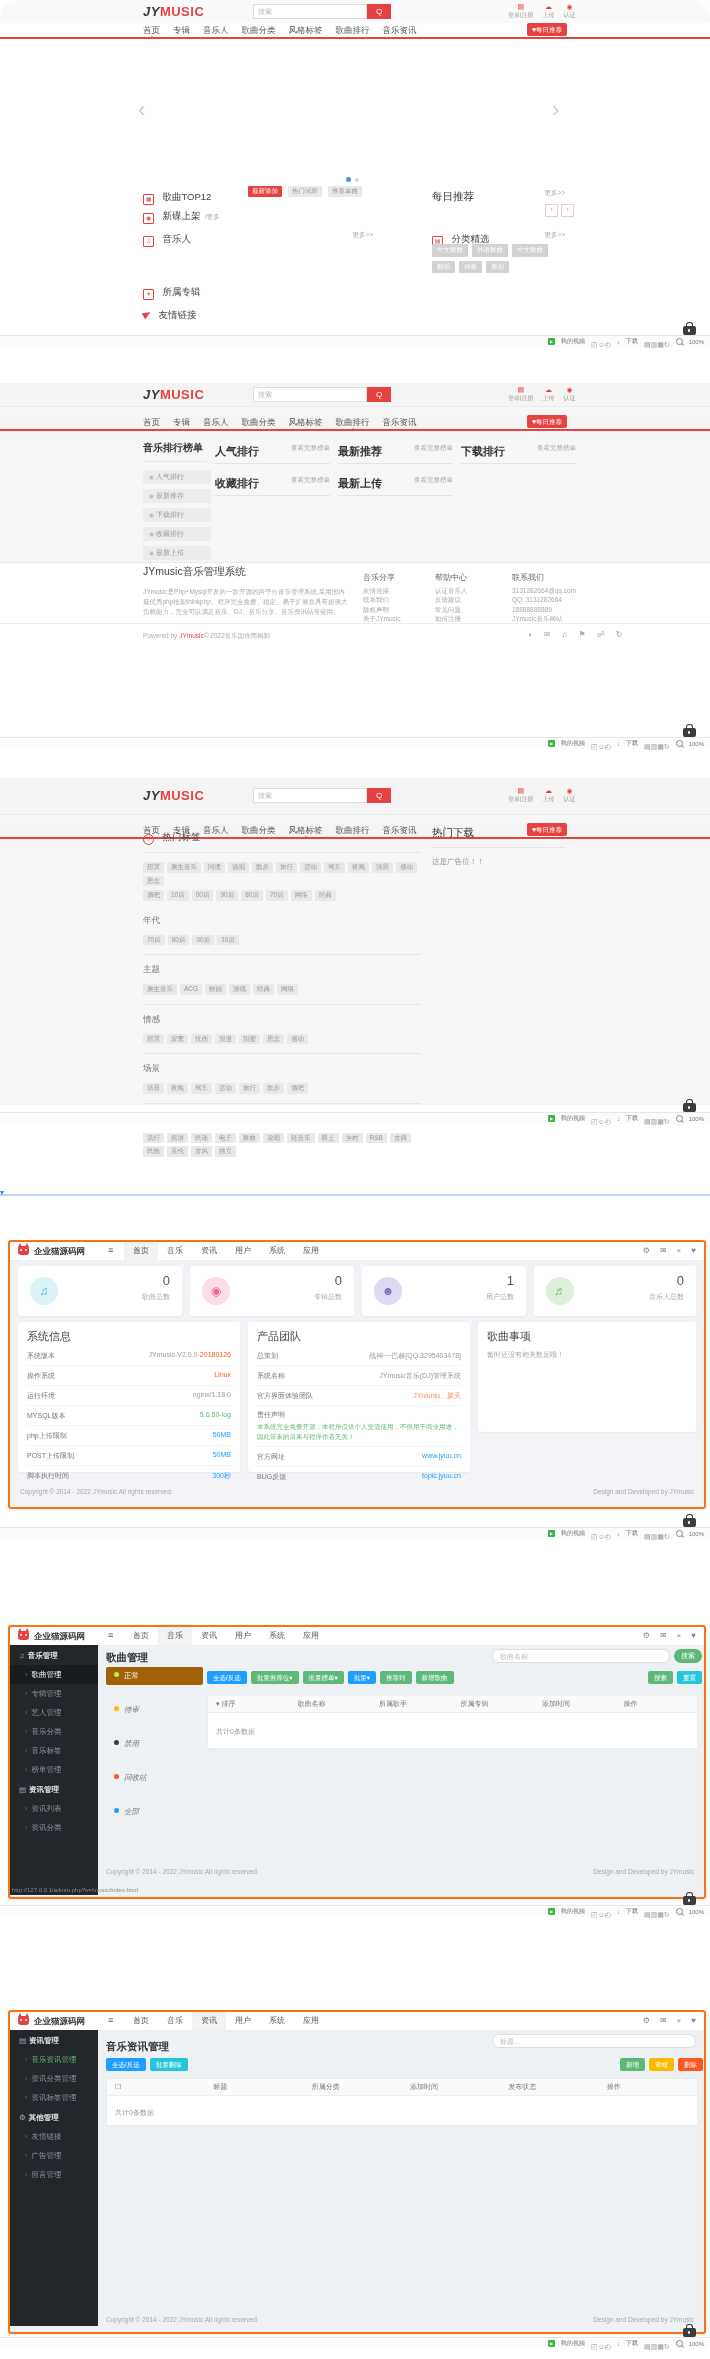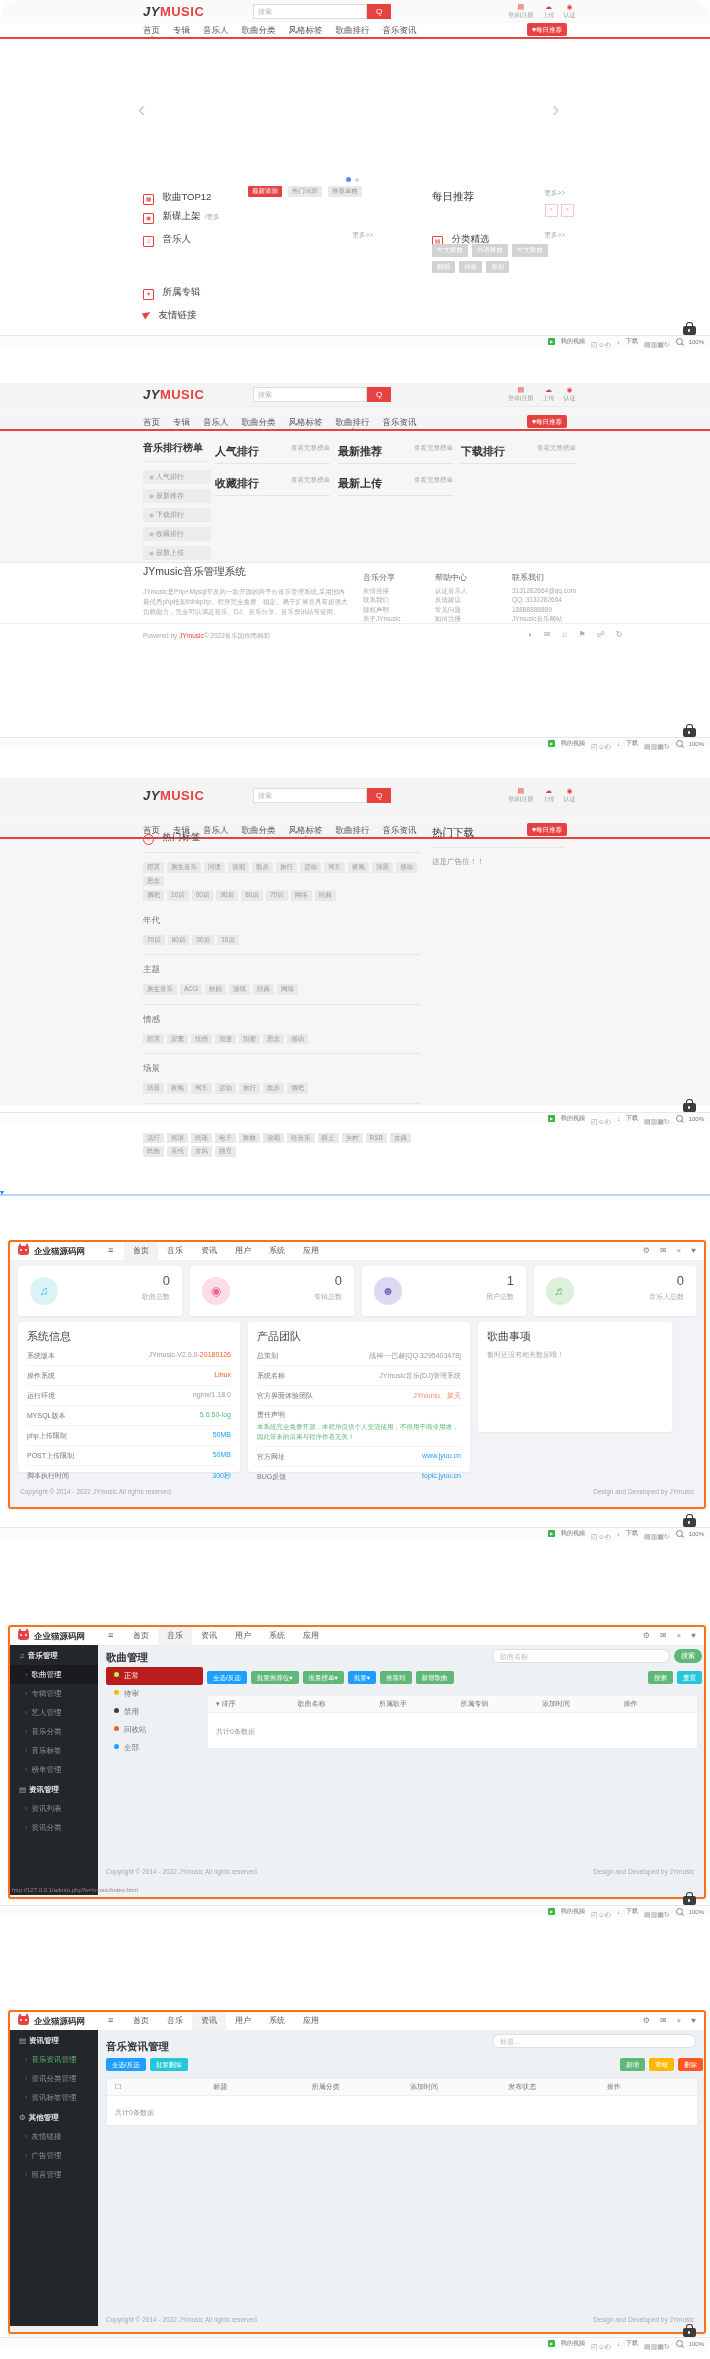--- a/index.html
+++ b/index.html
@@ -108,21 +108,21 @@
   .dside .sec i{font-style:normal;margin-right:3px;color:#aab;}
   .dside .it{color:#8d949c;font-size:7.5px;padding:4.5px 0 4.5px 15px;cursor:pointer;position:relative;}
   .dside .it::before{content:"›";margin-right:4px;color:#666c74;}
   .dside .it.active{background:#191b1f;color:#fff;}
   .dside.greenactive .it.active{background:none;color:#5fb878;}
   .pgtt{font-size:10.5px;color:#333;font-weight:bold;}
   .lsearch{height:14px;border:1px solid #ddd;border-radius:8px;background:#fff;font-size:7px;padding:0 7px;outline:none;color:#666;box-sizing:border-box;}
   .lsearch::placeholder{color:#bbb;}
   .gsbtn{height:14px;border:none;border-radius:8px;background:#5fb878;color:#fff;font-size:7px;cursor:pointer;padding:0 7px;}
   .stat-sel{width:97px;height:18px;border-radius:2px;color:#fff;font-size:7.5px;line-height:18px;padding-left:8px;box-sizing:border-box;cursor:pointer;}
-  .stat-it{font-size:7.5px;color:#777;padding:4px 0 4px 8px;cursor:pointer;}
+  .stat-it{font-size:7.5px;color:#777;padding:20px 0 4px 8px;cursor:pointer;font-style:italic;}
   .sdot{display:inline-block;width:5px;height:5px;border-radius:50%;margin-right:5px;vertical-align:1px;}
   .btn{display:inline-block;height:13px;border-radius:2px;color:#fff;font-size:6.5px;line-height:13px;padding:0 6px;cursor:pointer;}
   .thead{display:flex;background:#fafafa;border-bottom:1px solid #eee;height:16px;align-items:center;font-size:7px;color:#777;}
   .empty{font-size:7px;color:#999;}
   .urlbar{position:absolute;font-size:6px;color:#8a8a8a;}
   .widget{position:absolute;width:16px;height:16px;border-radius:50%;background:#2e2e2e;box-shadow:0 1px 2px rgba(0,0,0,.3);}
   .widget::after{content:"";position:absolute;left:4px;top:5px;width:8px;height:5px;border-radius:3px;background:#d8d8d8;}
   input{font-family:inherit;}
 </style>
 </head>
@@ -584,21 +584,21 @@
       <div class="prow">
             <span class="l">官方网址</span>
             <span style="color: rgb(30, 159, 255);">www.jyuu.cn</span>
           </div>
           <div class="prow">
             <span class="l">BUG反馈</span>
             <span style="color: rgb(30, 159, 255);">topic.jyuu.cn</span>
           </div>
         </div>
     </div>
-    <div class="panel" style="left:468px;top:80px;width:194px;height:110px;">
+    <div class="panel" style="left:468px;top:80px;width:218px;height:110px;">
       <div class="pt">歌曲事项</div>
       <div style="font-size:7px;color:#aaa;margin-top:6px;">暂时还没有相关数据哦！</div>
     </div>
     <div class="afoot-l" style="left:10px;top:246px;">Copyright © 2014 - 2022 JYmusic All rights reserved.</div>
     <div class="afoot-r" style="right:10px;top:246px;">Design and Developed by JYmusic</div>
   </section>
 
   <section class="admin" style="top:1625px;height:270px;background:#eef1f4;">
     <div class="abar">
       <span class="cat">
@@ -638,21 +638,21 @@
           <div class="it"><span>资讯列表</span></div>
           <div class="it"><span>资讯分类</span></div>
         </div>
     </div>
     <div class="abs pgtt" style="left:96px;top:24px;">歌曲管理</div>
     <input class="lsearch abs" style="left: 482px; top: 22px; width: 178px;" placeholder="歌曲名称">
     <button class="gsbtn abs" style="left:664px;top:22px;">搜索</button>
 
     <div class="abs" style="left:96px;top:40px;width:98px;">
 
-    <div class="active stat-sel" style="background: #b91c1c;"><span class="sdot" style="background: rgb(183, 243, 75);"></span><span>正常</span></div>
+    <div class="active stat-sel" style="background: #a16207;"><span class="sdot" style="background: rgb(183, 243, 75);"></span><span>正常</span></div>
         <div class="stat-it"><span class="sdot" style="background: rgb(255, 184, 0);"></span><span>待审</span></div>
         <div class="stat-it"><span class="sdot" style="background: rgb(57, 61, 73);"></span><span>禁用</span></div>
         <div class="stat-it"><span class="sdot" style="background: rgb(255, 87, 34);"></span><span>回收站</span></div>
         <div class="stat-it"><span class="sdot" style="background: rgb(30, 159, 255);"></span><span>全部</span></div>
       </div>
 
     <div class="abs" style="left:197px;top:44px;display:flex;gap:4px;">
 
     <span class="btn" style="background: rgb(30, 159, 255);">全选/反选</span>
         <span class="btn" style="background: rgb(95, 184, 120);">批量推荐位▾</span>

